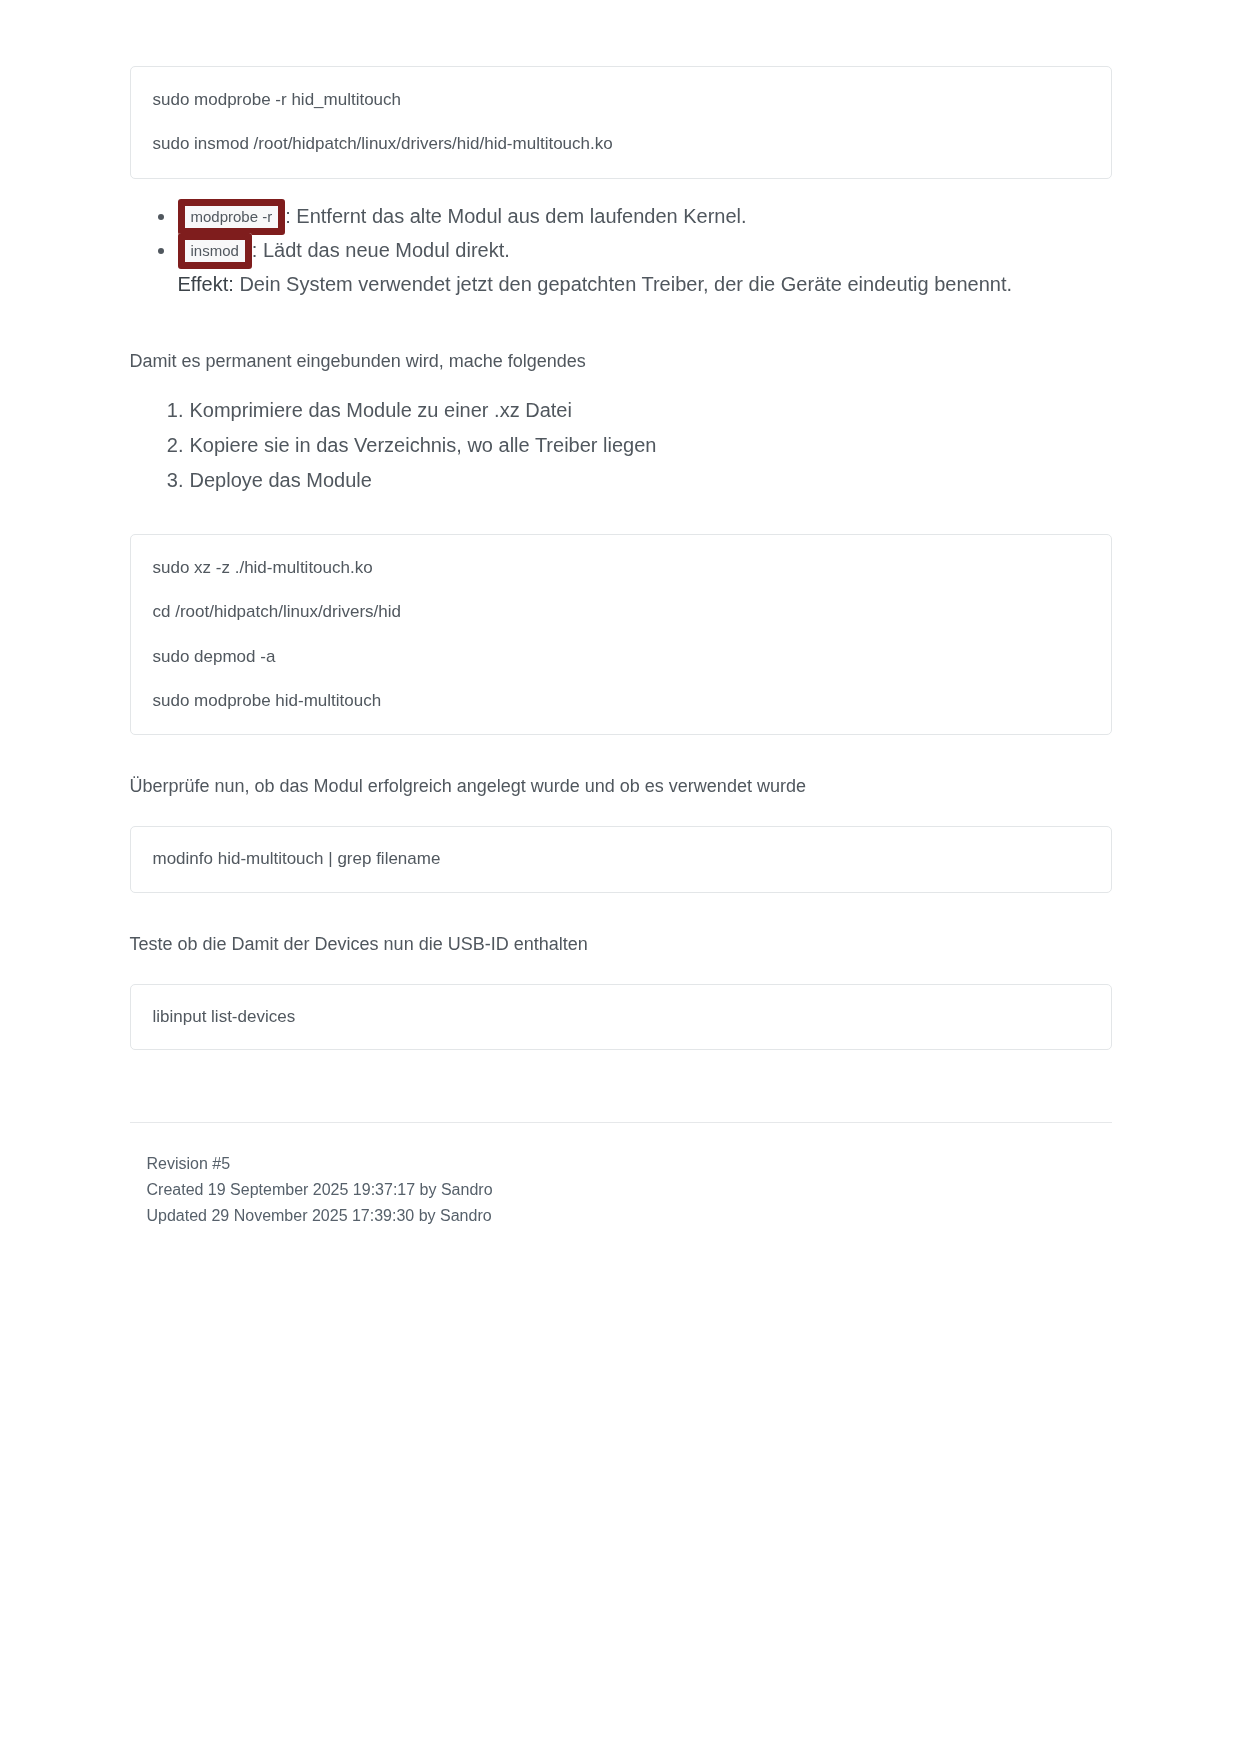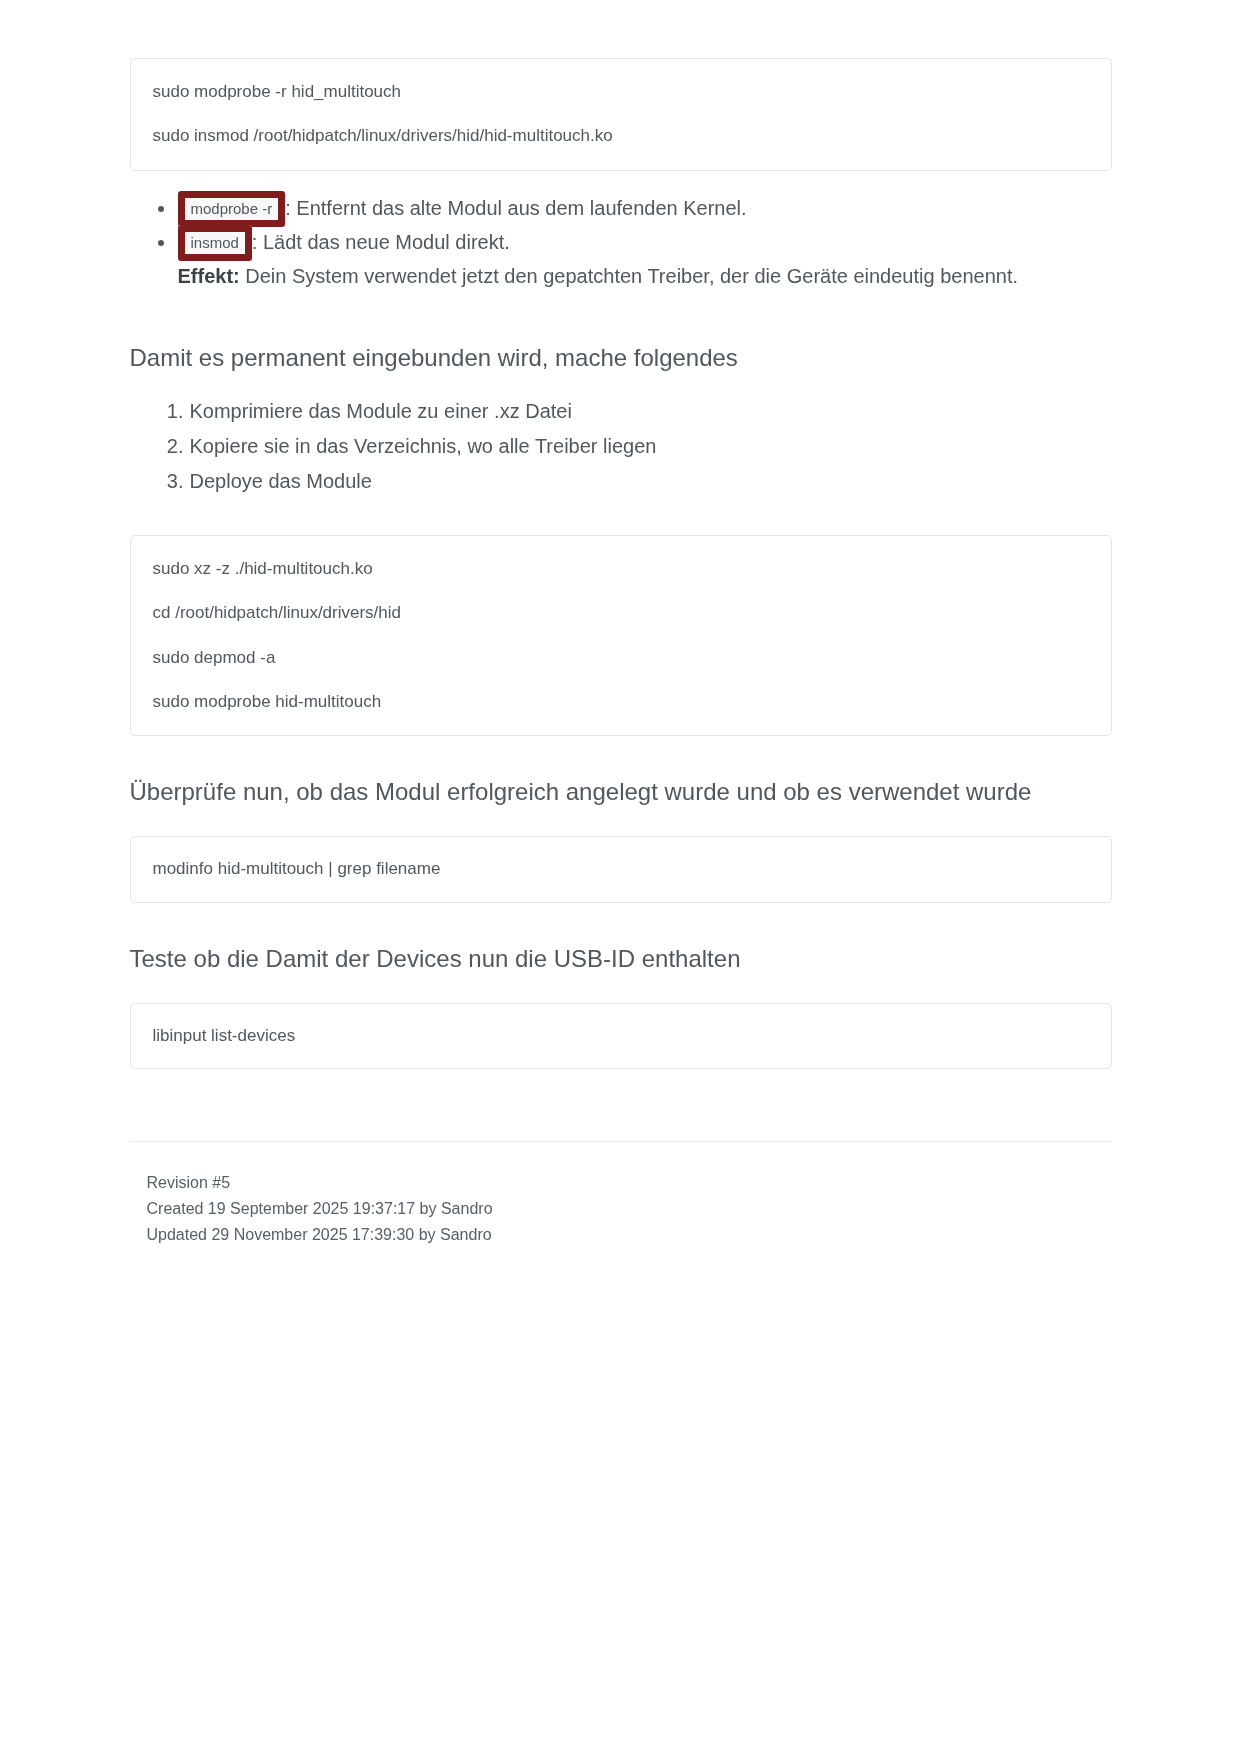--- a/index.html
+++ b/index.html
@@ -12,21 +12,21 @@
     width: 1241px;
     min-height: 1754px;
     font-family: "Liberation Sans", sans-serif;
     color: #444b53;
     -webkit-font-smoothing: antialiased;
   }
 
   .page {
     width: 1241px;
     min-height: 1754px;
-    padding: 0;
+    padding: 8px;
     position: relative;
   }
 
   .content {
     margin: 0 auto;
     padding-top: 58px;
     width: 982px;
   }
 
   
@@ -88,21 +88,21 @@
     padding: 2px 6px 3px 6px;
     color: #51585f;
     vertical-align: 1px;
   }
 
   .effect-line {
     display: block;
     margin-top: 4px;
   }
   .effect-label {
-    font-weight: bold;
+    font-weight: normal;
     color: #3b4248;
   }
 
   ol.numbered {
     margin: 20px 0 0 0;
     padding-left: 60px;
     list-style: none;
     counter-reset: li;
   }
   ol.numbered > li {
@@ -117,21 +117,21 @@
     content: counter(li) ".";
     position: absolute;
     left: -32px;
     top: 0;
     width: 26px;
     text-align: right;
     color: #50575e;
   }
 
   p.para {
-    font-size: 24px;
+    font-size: 18px;
     line-height: 1.5;
     color: #50575e;
     margin: 0;
   }
 
   .spacer-lg { height: 44px; }
   .spacer-md { height: 34px; }
   .spacer-sm { height: 26px; }
   .spacer-xs { height: 20px; }
 

